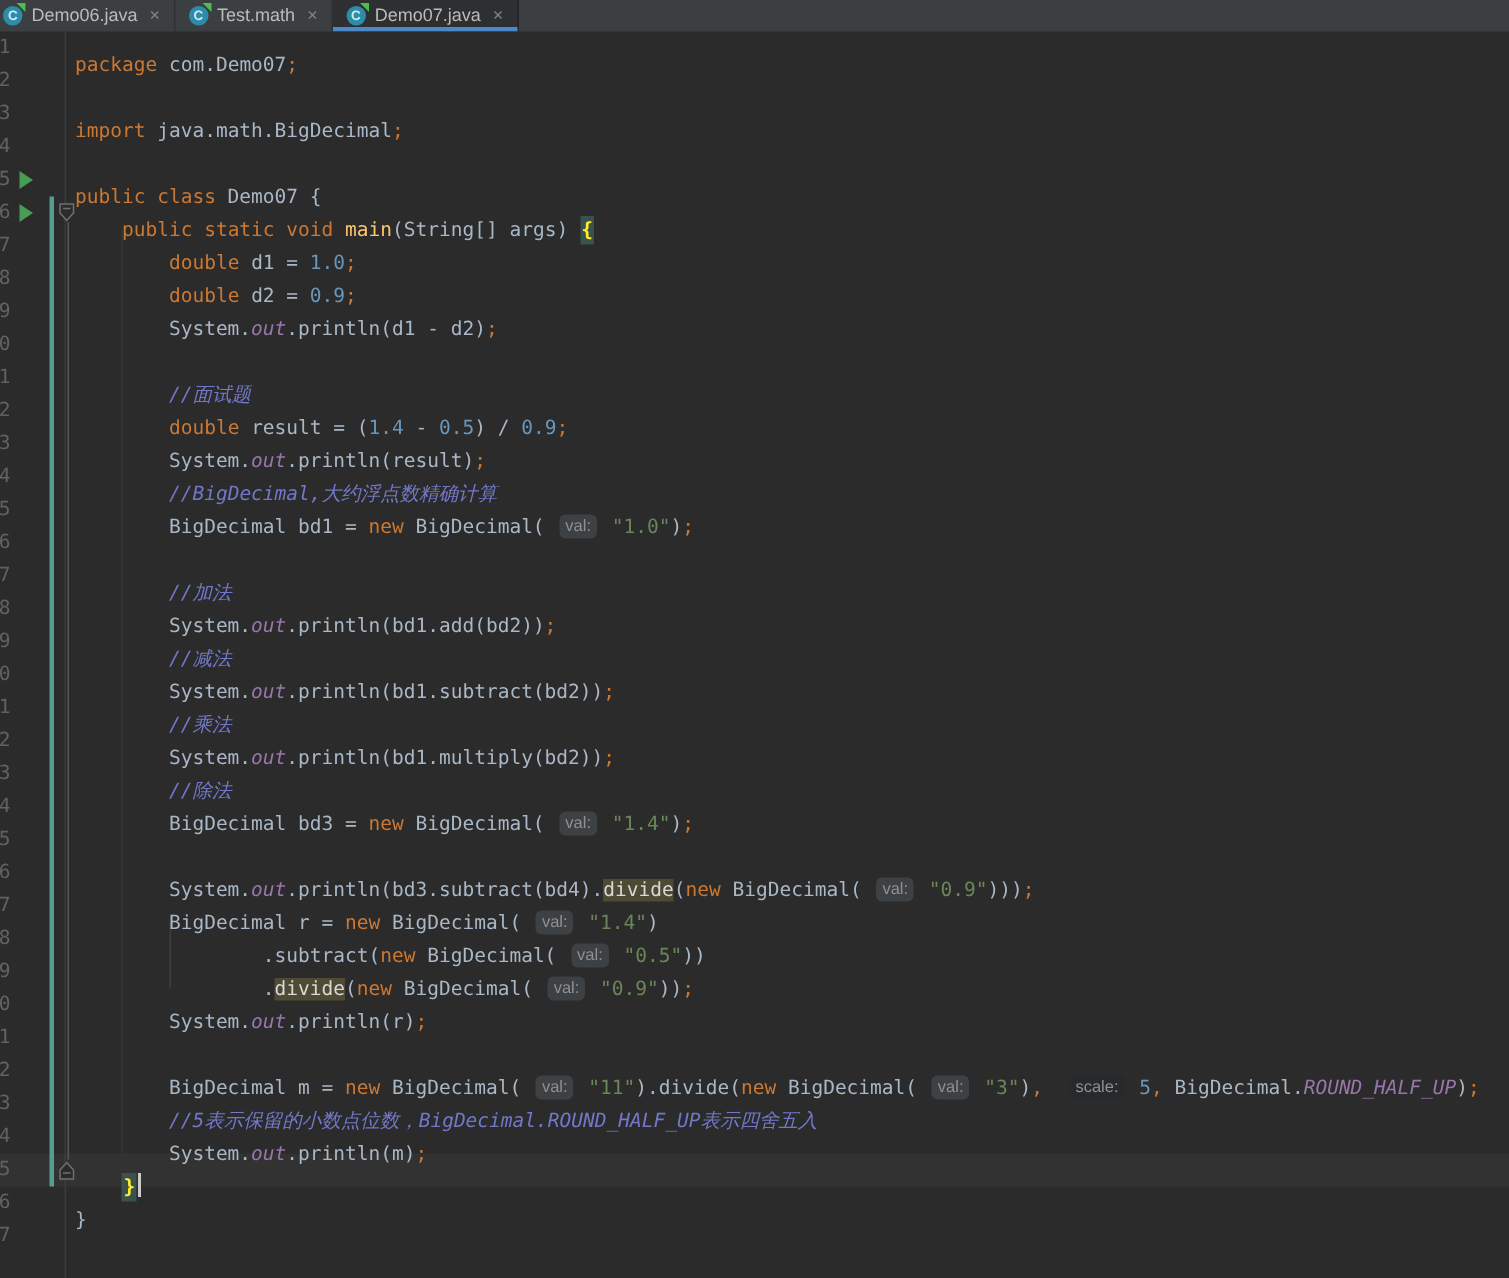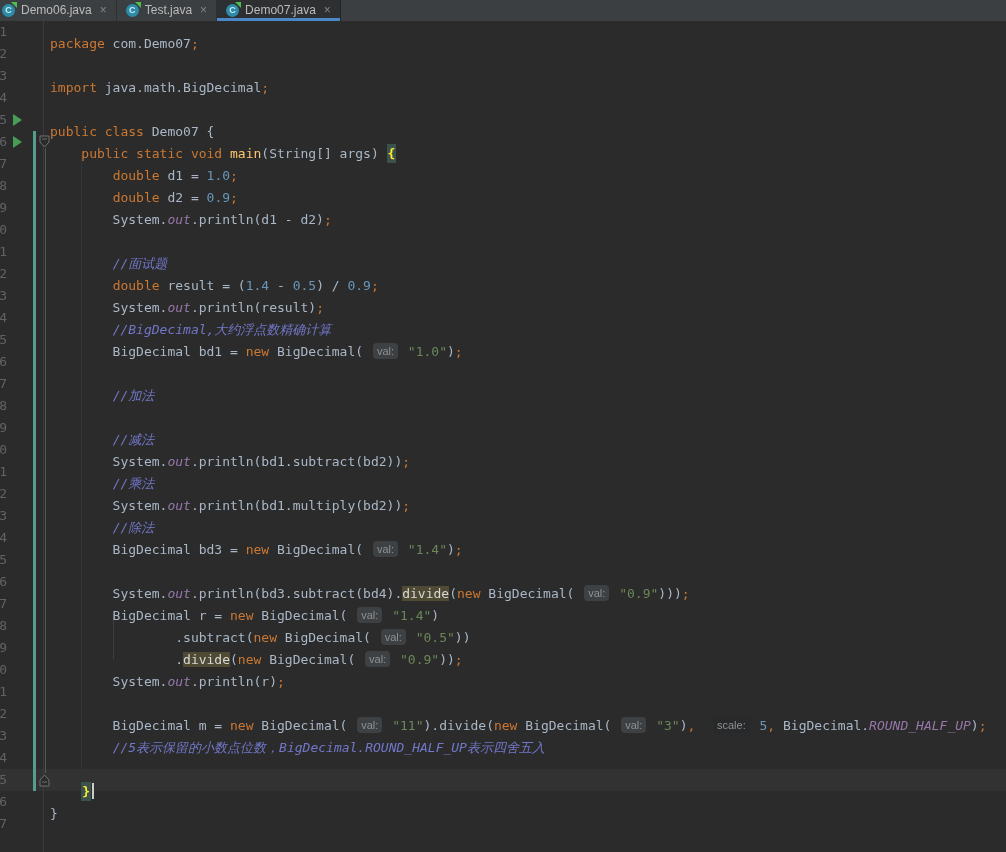--- a/index.html
+++ b/index.html
@@ -77,21 +77,21 @@
 <body>
 
 <div class="tabbar" id="tabbar">
     <div class="tab">
       <span class="cls-icon">C</span>
       <span class="tab-label">Demo06.java</span>
       <span class="tab-close">×</span>
     </div>
     <div class="tab">
       <span class="cls-icon">C</span>
-      <span class="tab-label">Test.java</span>
+      <span class="tab-label">Test.math</span>
       <span class="tab-close">×</span>
     </div>
     <div class="tab active">
       <span class="cls-icon">C</span>
       <span class="tab-label">Demo07.java</span>
       <span class="tab-close">×</span>
     </div>
   </div>
 
 <div class="editor">
@@ -208,20 +208,21 @@
       <div class="line">
         <div class="gutter">
           <span class="lnum">17</span>
         </div>
         <pre class="code"><span class="pl">        </span><span class="cmt">//加法</span></pre>
       </div>
       <div class="line">
         <div class="gutter">
           <span class="lnum">18</span>
         </div>
+        <pre class="code"><span class="pl">        System.</span><span class="field">out</span><span class="pl">.println(bd1.add(bd2))</span><span class="sep">;</span></pre>
       </div>
       <div class="line">
         <div class="gutter">
           <span class="lnum">19</span>
         </div>
         <pre class="code"><span class="pl">        </span><span class="cmt">//减法</span></pre>
       </div>
       <div class="line">
         <div class="gutter">
           <span class="lnum">20</span>
@@ -302,20 +303,21 @@
       <div class="line">
         <div class="gutter">
           <span class="lnum">33</span>
         </div>
         <pre class="code"><span class="pl">        </span><span class="cmt">//5表示保留的小数点位数，BigDecimal.ROUND_HALF_UP表示四舍五入</span></pre>
       </div>
       <div class="line">
         <div class="gutter">
           <span class="lnum">34</span>
         </div>
+        <pre class="code"><span class="pl">        System.</span><span class="field">out</span><span class="pl">.println(m)</span><span class="sep">;</span></pre>
       </div>
       <div class="line current">
         <div class="gutter">
           <span class="lnum">35</span>
           <span class="fold">
             <svg width="11" height="14" viewBox="0 0 11 14">
               <path d="M1 13 H10 V7 L5.5 2 L1 7 Z" fill="#2B2B2B" stroke="#6E7173" stroke-width="1"></path>
               <path d="M3 9 H8" stroke="#6E7173" stroke-width="1"></path>
             </svg>
           </span>

